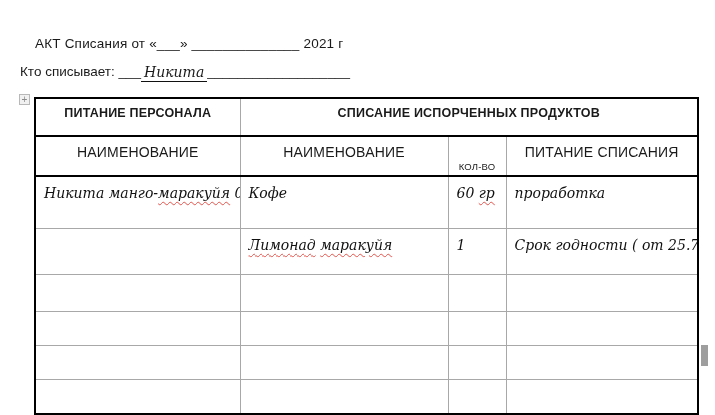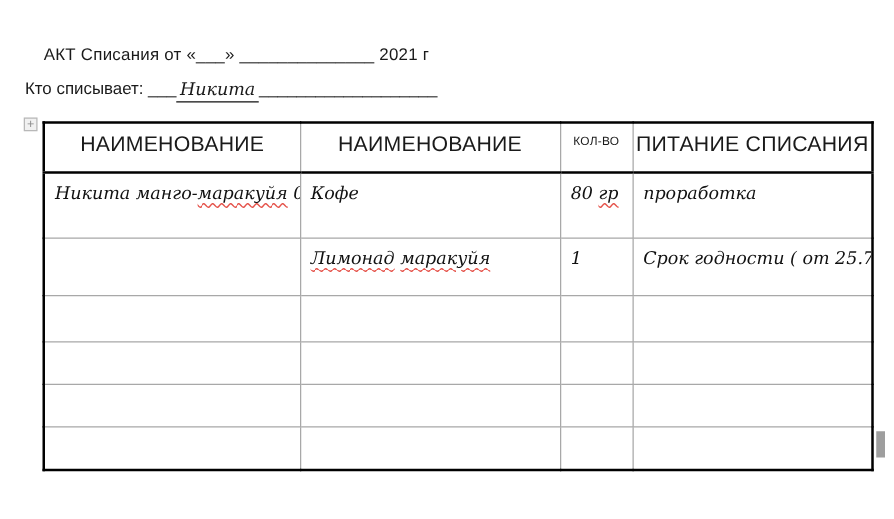--- a/index.html
+++ b/index.html
@@ -46,22 +46,22 @@
   table.writeoff td {
     border:1px solid #a8a8a8;
     vertical-align:top;
     overflow:hidden;
   }
   td.strong-right { border-right:2px solid #000; }
   tr.h1 td { border-top:2px solid #000; border-bottom:2px solid #000; }
   tr.h2 td { border-bottom:2px solid #000; }
   tr.h1 td, tr.h2 td { text-align:center; padding-top:7px; }
   tr.h1 td { font-weight:bold; font-size:12.5px; letter-spacing:.2px; }
-  tr.h2 td { font-size:17px; letter-spacing:.2px; }
-  tr.h2 td.qty-hdr { font-size:9.5px; padding-top:9px; }
+  tr.h2 td { font-size:14px; letter-spacing:.2px; }
+  tr.h2 td.qty-hdr { font-size:9.5px; padding-top:24px; }
   td.data-cell {
     padding:8px 8px 0 8px;
     font-family:"DejaVu Serif", serif;
     font-style:italic;
     font-size:14px;
     color:#111;
     white-space:nowrap;
   }
   .misspelled {
     text-decoration-line:underline;
@@ -87,30 +87,34 @@
 <div class="table-handle">+</div>
 
 <table class="writeoff">
   <colgroup>
     <col style="width:205px">
       <col style="width:208px">
       <col style="width:58px">
       <col style="width:192px">
   </colgroup>
   <tbody>
+      <tr class="h1" style="height:38px">
+    <td class="strong-right">ПИТАНИЕ ПЕРСОНАЛА</td>
+    <td colspan="3">СПИСАНИЕ ИСПОРЧЕННЫХ ПРОДУКТОВ</td>
+  </tr>
   <tr class="h2" style="height:40px">
     <td class="strong-right">НАИМЕНОВАНИЕ</td>
     <td>НАИМЕНОВАНИЕ</td>
     <td class="qty-hdr">КОЛ-ВО</td>
     <td>ПИТАНИЕ СПИСАНИЯ</td>
   </tr>
   <tr style="height:52px">
     <td class="data-cell strong-right"><span>Никита манго-</span><span class="misspelled">маракуйя</span><span> 0.5</span></td>
     <td class="data-cell">Кофе</td>
-    <td class="data-cell"><span>80 </span><span class="misspelled">гр</span></td>
+    <td class="data-cell"><span>60 </span><span class="misspelled">гр</span></td>
     <td class="data-cell">проработка</td>
   </tr>
   <tr style="height:46px">
     <td class="data-cell strong-right"></td>
     <td class="data-cell"><span class="misspelled">Лимонад</span><span> </span><span class="misspelled">маракуйя</span></td>
     <td class="data-cell">1</td>
     <td class="data-cell">Срок годности ( от 25.7)</td>
   </tr>
   <tr style="height:37px">
     <td class="data-cell strong-right"></td>

